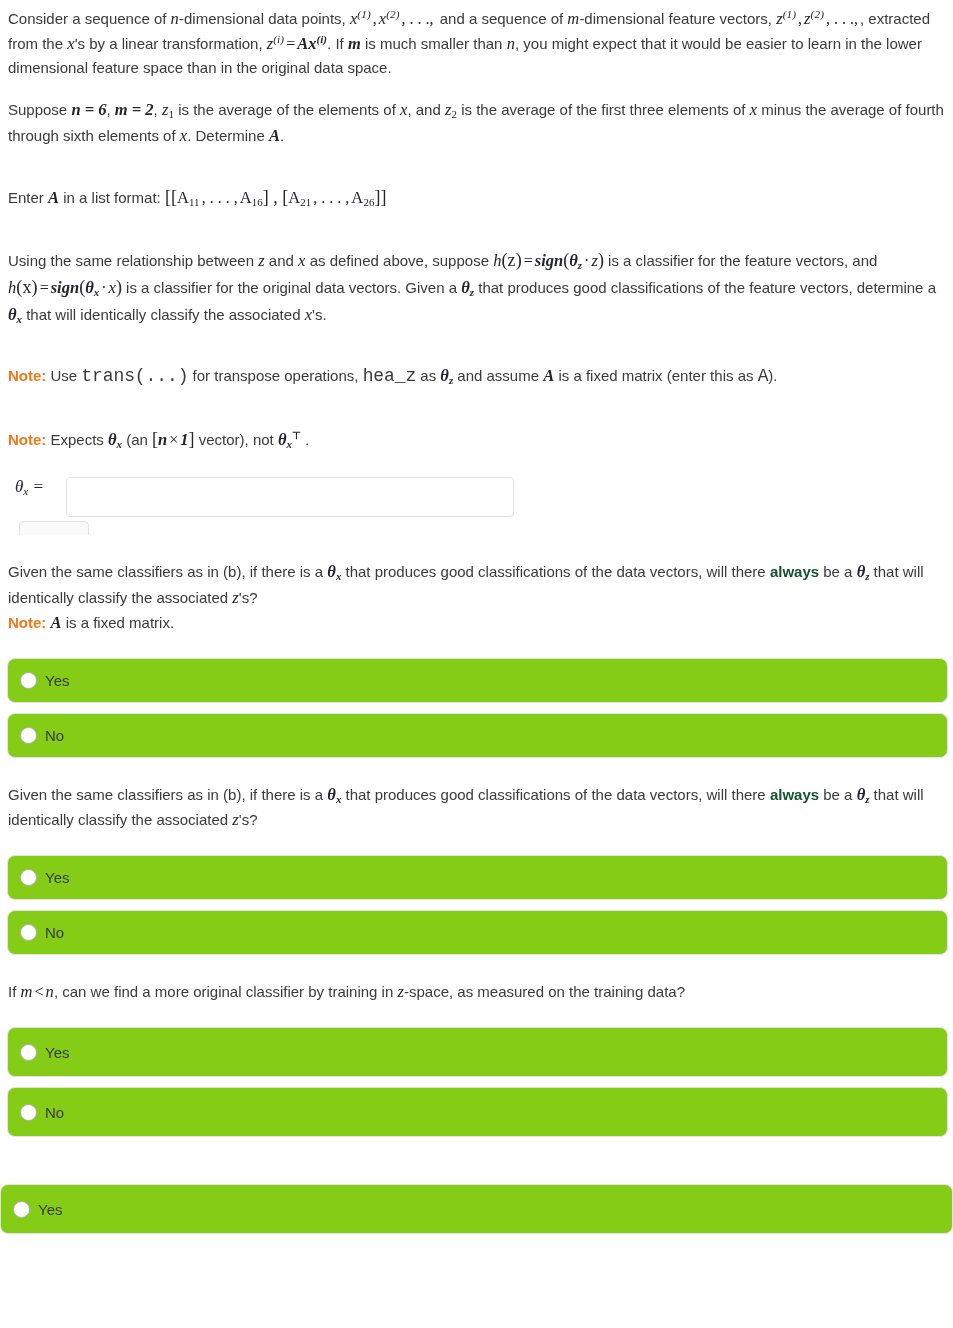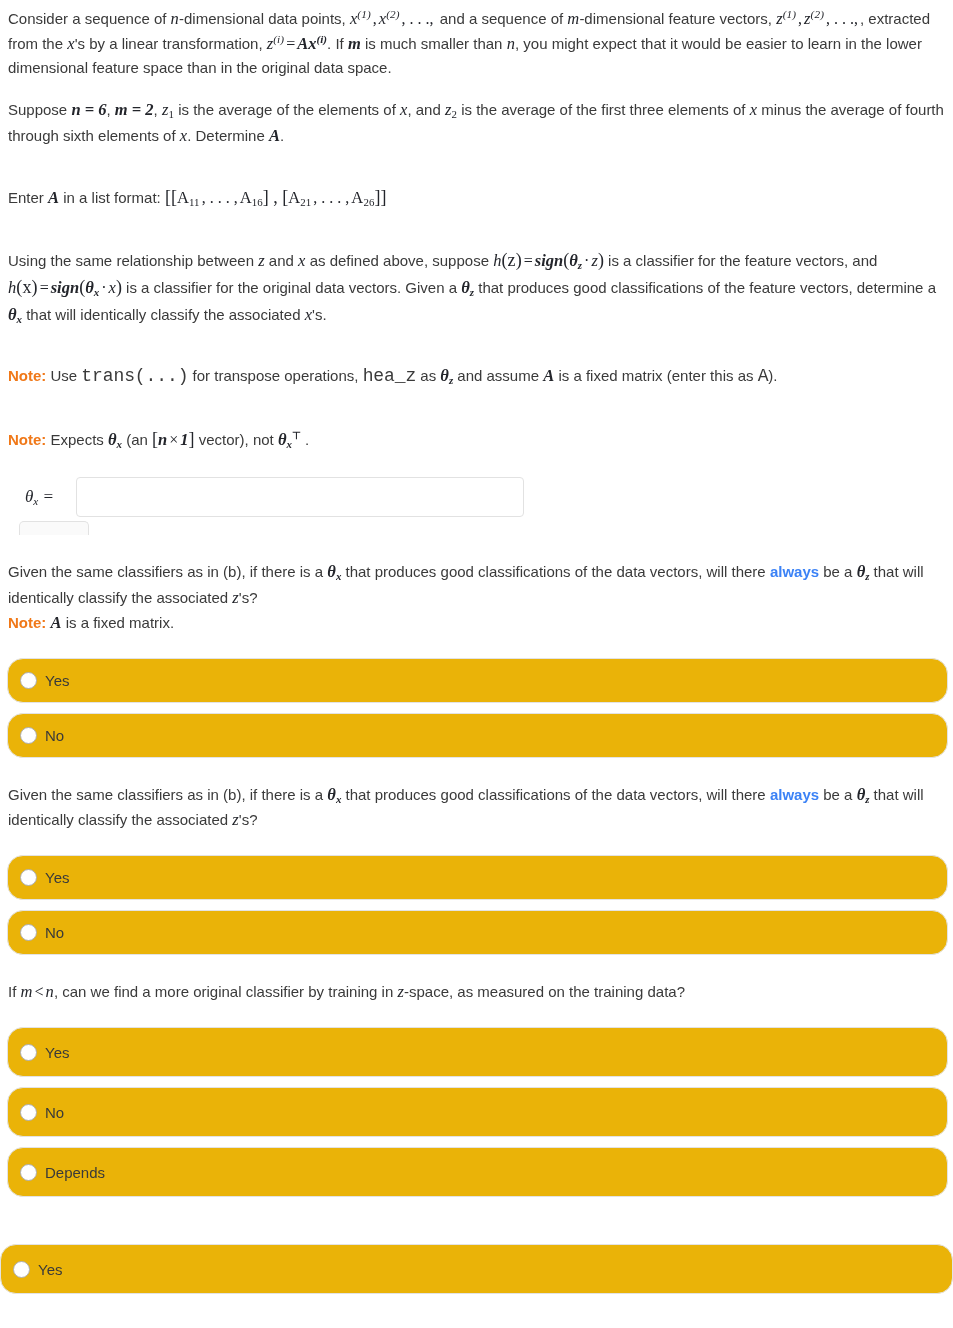--- a/index.html
+++ b/index.html
@@ -90,27 +90,27 @@
   .note-label {
     color: #f07818;
     font-weight: bold;
   }
   .mono {
     font-family: "Liberation Mono", monospace;
     font-size: 18px;
     color: #3a3a3a;
     letter-spacing: -0.1px;
   }
-  b.strong { font-weight: bold; color: #3b82f6; }
+  b.strong { font-weight: bold; color: #14532d; }
 
   
   .answer-row {
     display: flex;
-    align-items: center;
-    margin: 24px 0 0 20px;
+    align-items: flex-start;
+    margin: 24px 0 0 10px;
     gap: 22px;
   }
   .answer-label {
     font-family: "Liberation Serif", serif;
     font-style: italic;
     font-size: 17px;
     color: #23252b;
     white-space: nowrap;
   }
   .answer-input {
@@ -153,22 +153,22 @@
     gap: 10px;
   }
   .options.indent { padding: 0 0 0 2px; }
   .options.flush { padding: 0; margin-left: -5px; margin-right: -5px; }
 
   .option {
     display: flex;
     align-items: center;
     height: 45px;
     border: 1px solid #e3e3e3;
-    border-radius: 16px;
-    background: #eab308;
+    border-radius: 8px;
+    background: #84cc16;
     padding: 0 12px;
     cursor: pointer;
   }
   .option.tall { height: 50px; }
   .radio {
     width: 17px;
     height: 17px;
     min-width: 17px;
     border: 1px solid #adadad;
     border-radius: 50%;
@@ -267,24 +267,20 @@
     <p class="para qtext"><span>If </span><span class="mth">m</span><span class="op">&lt;</span><span class="mth">n</span><span>, can we find a more original classifier by training in </span><span class="mth">z</span><span>-space, as measured on the training data?</span></p>
     <div class="options indent">
       <div class="option tall">
         <span class="radio"></span>
         <span class="option-label">Yes</span>
       </div>
       <div class="option tall">
         <span class="radio"></span>
         <span class="option-label">No</span>
       </div>
-      <div class="option tall">
-        <span class="radio"></span>
-        <span class="option-label">Depends</span>
-      </div>
     </div>
   </div>
 
   <div class="spacer-24"></div>
 
   <div class="question-block">
     <div class="options flush">
       <div class="option tall">
         <span class="radio"></span>
         <span class="option-label">Yes</span>

